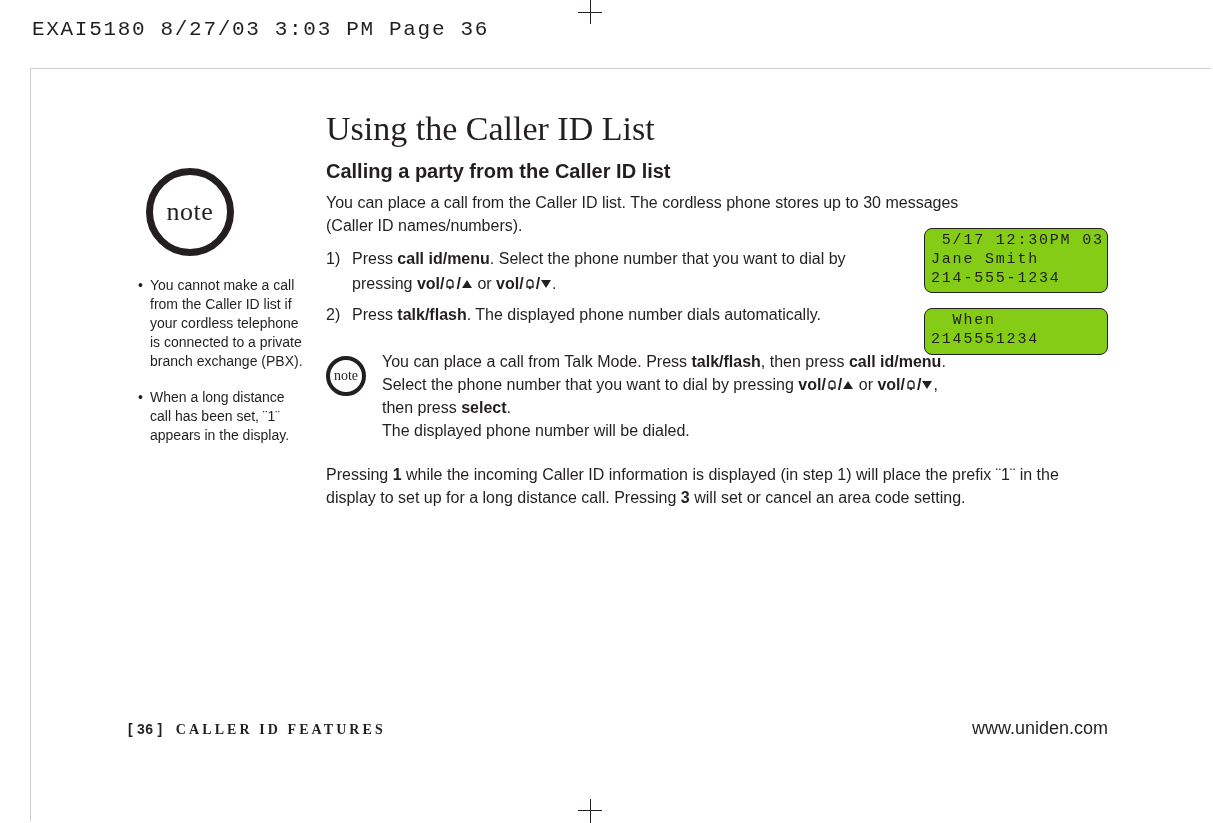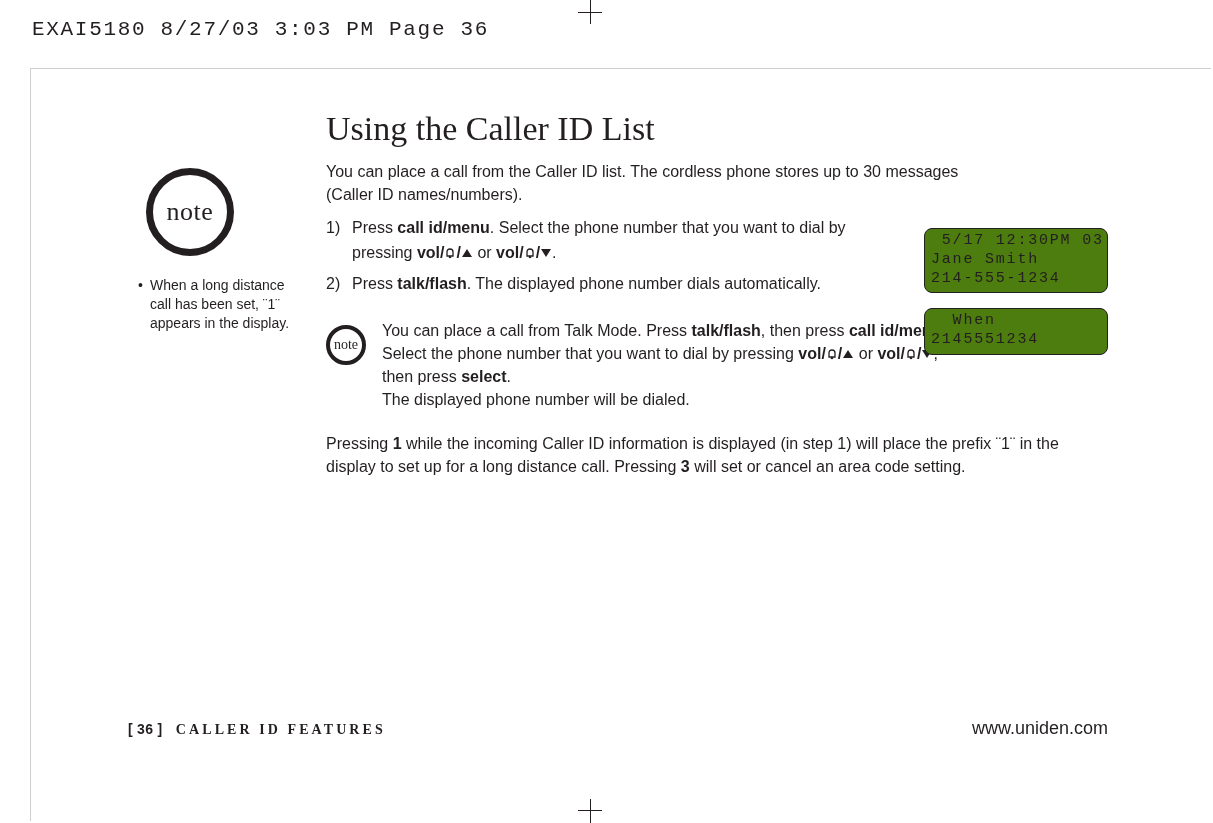--- a/index.html
+++ b/index.html
@@ -18,21 +18,21 @@
   .sidebar li::before{content:"•";position:absolute;left:0;top:0}
   .main{position:absolute;top:110px;left:326px;width:760px}
   .title{font-family:Georgia,serif;font-size:34px;font-weight:400;margin:0 0 12px}
   .sub{font-family:"Trebuchet MS",Arial,sans-serif;font-weight:700;font-size:20px;margin:0 0 8px}
   .body{font-family:"Trebuchet MS",Arial,sans-serif;font-size:16px;line-height:1.45;margin:0 0 10px}
   .bi{font-weight:700;}
   .steps{font-family:"Trebuchet MS",Arial,sans-serif;font-size:16px;line-height:1.55}
   .steps .row{display:flex;margin:0 0 6px}
   .steps .num{width:26px;flex:none}
   .steps .txt{max-width:555px}
-  .lcd{position:absolute;right:105px;border:1px solid #231f20;border-radius:8px;padding:3px 6px 4px;background:#4d7c0f;font-size:15px;line-height:1.25;white-space:pre}
+  .lcd{position:absolute;right:105px;border:1px solid #231f20;border-radius:8px;padding:3px 6px 4px;background:#84cc16;font-size:15px;line-height:1.25;white-space:pre}
   .lcd1{top:228px;width:170px}
   .lcd2{top:308px;width:170px}
   .inline-note{display:flex;gap:16px;margin:22px 0 20px;max-width:620px}
   .note-icon-sm{width:40px;height:40px;border-radius:50%;border:4px solid #231f20;display:flex;align-items:center;justify-content:center;font-family:Georgia,serif;font-size:14px;flex:none;margin-top:6px;box-sizing:border-box}
   .inline-note .txt{font-family:"Trebuchet MS",Arial,sans-serif;font-size:16px;line-height:1.45}
   .footer{position:absolute;left:128px;right:105px;top:718px;display:flex;justify-content:space-between;align-items:baseline;font-size:14px}
   .footer .pg{font-family:"Trebuchet MS",Arial,sans-serif;font-weight:700;letter-spacing:.02em}
   .footer .sec{font-family:Georgia,serif;font-weight:700;letter-spacing:.22em;margin-left:10px;font-size:14px}
   .footer .url{font-family:"Trebuchet MS",Arial,sans-serif;font-size:18px}
   .ring-icon{display:inline-block;vertical-align:-1px}
@@ -50,27 +50,29 @@
 
 <div class="pagehead">EXAI5180  8/27/03 3:03 PM  Page 36</div>
 <div class="hairline-top"></div>
 <div class="hairline-left"></div>
 
 <aside class="sidebar">
   <div class="note-icon-big">
       <span>note</span>
     </div>
   <ul>
+    <li>You cannot make a call from the Caller ID list if your cordless telephone is connected to a private branch exchange (PBX).</li>
     <li>When a long distance call has been set, ¨1¨ appears in the display.</li>
   </ul>
 </aside>
 
 <main class="main">
   <h1 class="title">Using the Caller ID List</h1>
 
+  <h2 class="sub sans">Calling a party from the Caller ID list</h2>
   <p class="body" style="max-width:680px">You can place a call from the Caller ID list. The cordless phone stores up to 30 messages (Caller ID names/numbers).</p>
 
   <div class="steps">
     <div class="row">
       <div class="num">1)</div>
       <div class="txt">
         <span>Press </span><span class="bi">call id/menu</span><span>. Select the phone number that you want to dial by pressing </span><span class="bi">vol/</span><svg class="ring-icon" width="12" height="12" viewBox="0 0 12 12">
             <path d="M3 9 L3 5 Q3 2 6 2 Q9 2 9 5 L9 9 Z M5 10 Q6 11 7 10" fill="none" stroke="#231f20" stroke-width="1.3"></path>
           </svg><span class="bi">/</span><span class="chev-up"></span><span> or </span><span class="bi">vol/</span><svg class="ring-icon" width="12" height="12" viewBox="0 0 12 12">
             <path d="M3 9 L3 5 Q3 2 6 2 Q9 2 9 5 L9 9 Z M5 10 Q6 11 7 10" fill="none" stroke="#231f20" stroke-width="1.3"></path>

